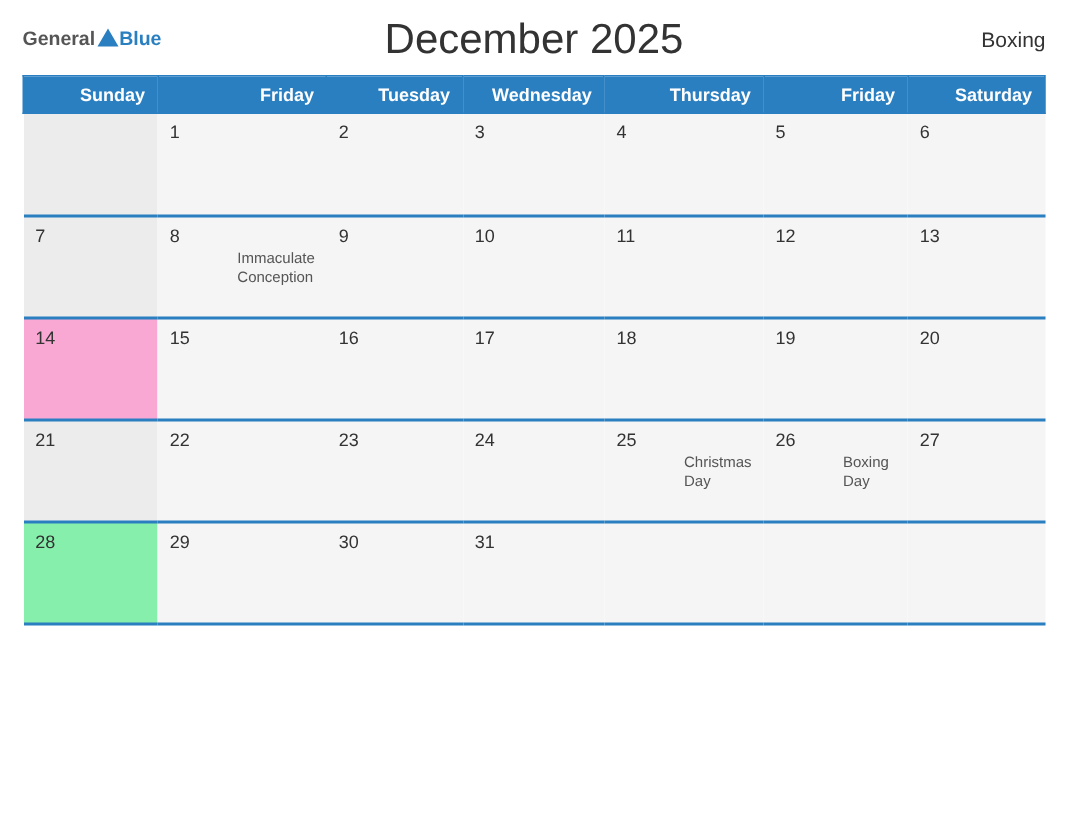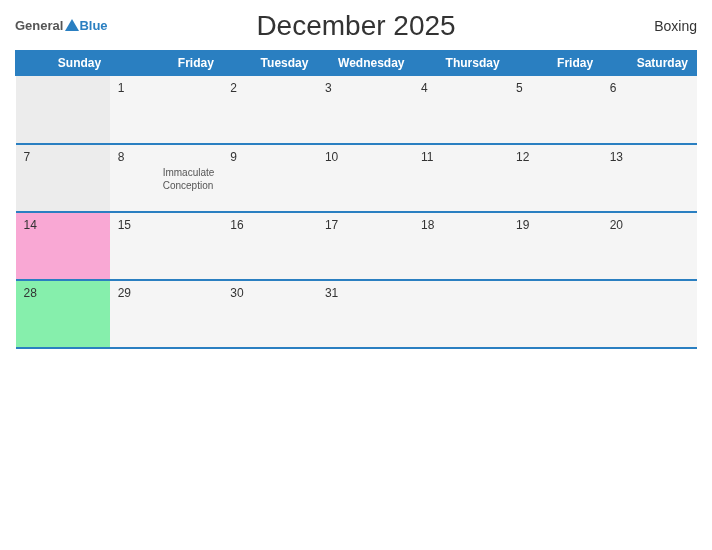--- a/index.html
+++ b/index.html
@@ -198,20 +198,45 @@
             <span class="day-number">18</span>
           </td>
           <td>
             <span class="day-number">19</span>
           </td>
           <td>
             <span class="day-number">20</span>
           </td>
         </tr>
         <tr>
+          <td style="background: rgb(236, 236, 236);">
+            <span class="day-number">21</span>
+          </td>
+          <td>
+            <span class="day-number">22</span>
+          </td>
+          <td>
+            <span class="day-number">23</span>
+          </td>
+          <td>
+            <span class="day-number">24</span>
+          </td>
+          <td>
+            <span class="day-number">25</span>
+            <span class="holiday-name">Christmas Day</span>
+          </td>
+          <td>
+            <span class="day-number">26</span>
+            <span class="holiday-name">Boxing Day</span>
+          </td>
+          <td>
+            <span class="day-number">27</span>
+          </td>
+        </tr>
+        <tr>
           <td style="background: #86efac;">
             <span class="day-number">28</span>
           </td>
           <td>
             <span class="day-number">29</span>
           </td>
           <td>
             <span class="day-number">30</span>
           </td>
           <td>

